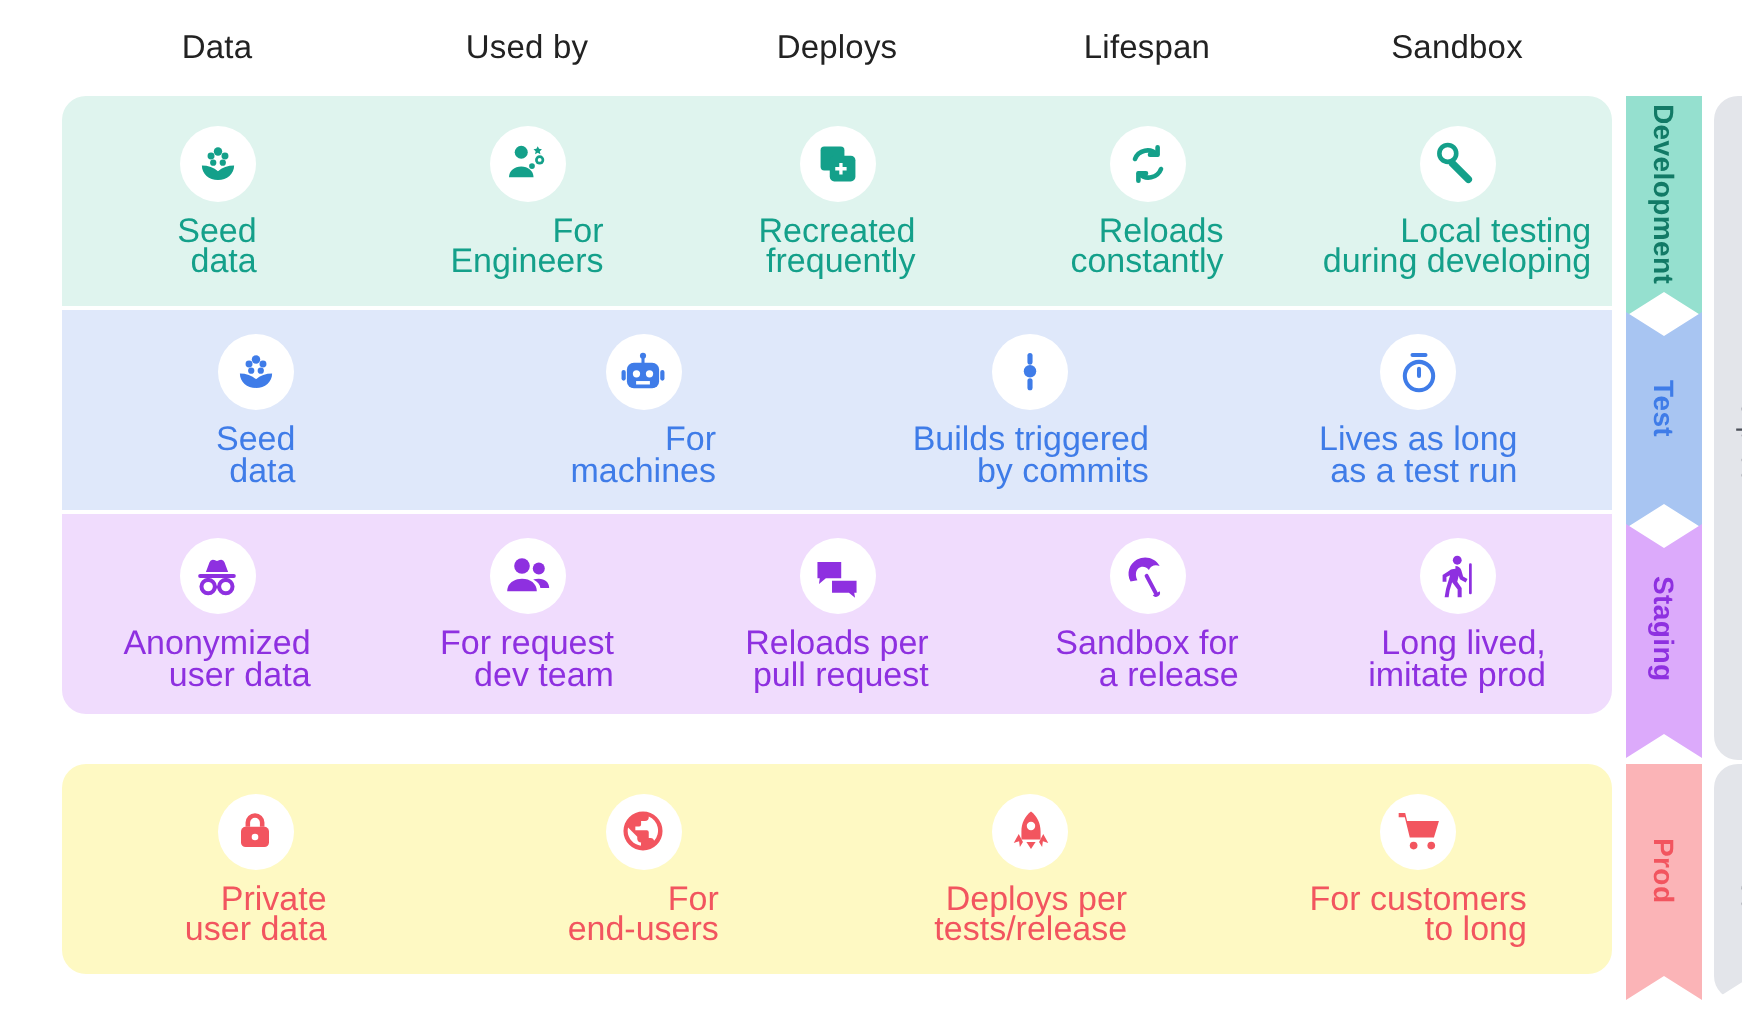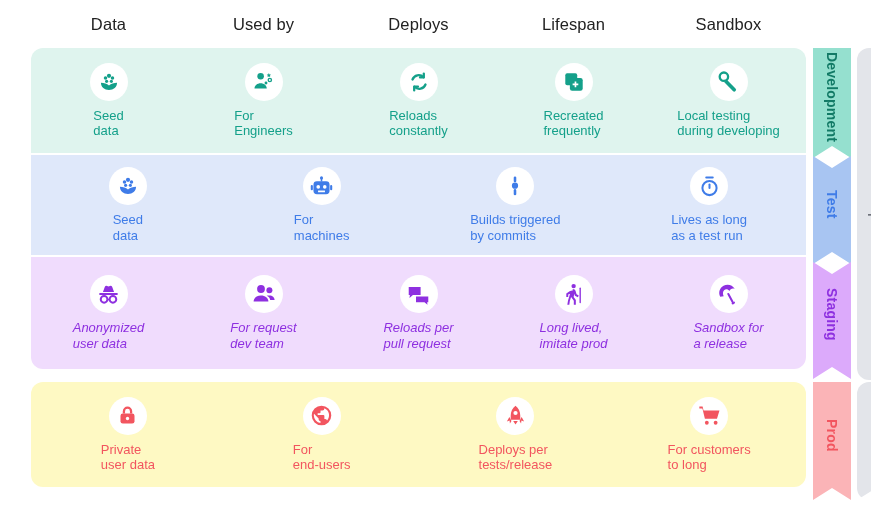--- a/index.html
+++ b/index.html
@@ -16,32 +16,32 @@
   .headers{position:absolute;left:7px;top:0;width:775px;height:48px;display:flex;}
   .headers .hcell{flex:1;display:flex;align-items:center;justify-content:center;}
   .hcell span{
     font-size:16.5px;color:#222222;letter-spacing:.1px;
   }
 
   
   .panel{position:absolute;left:7px;width:775px;display:flex;align-items:center;}
   .panel.dev    {top:48px; height:105px;background:#dff4ee;border-radius:12px 12px 0 0;}
   .panel.test   {top:155px;height:100px;background:#dfe8fa;}
-  .panel.staging{top:257px;height:112px;background:#f0dcfd;border-radius:0 0 12px 12px;font-style:italic;}
+  .panel.staging{top:257px;height:100px;background:#f0dcfd;border-radius:0 0 12px 12px;}
   .panel.prod   {top:382px;height:105px;background:#fef9c3;border-radius:12px;}
 
   .cell{flex:1;display:flex;flex-direction:column;align-items:center;justify-content:center;gap:7px;}
   .iconwrap{
     width:38px;height:38px;border-radius:50%;background:#ffffff;
     display:flex;align-items:center;justify-content:center;
     box-shadow:0 0 0 0 rgba(0,0,0,0);
   }
   .iconwrap svg{display:block;}
   .cell .label{
-    font-size:13px;line-height:15.5px;text-align:left;white-space:pre-line;
+    font-size:17px;line-height:15.5px;text-align:right;white-space:pre-line;
   }
   .dev    .label{color:#14a08a;}
   .test   .label{color:#3f7ce8;}
   .staging .label{color:#8e30e0;}
   .prod   .label{color:#f2555f;}
 
   
   .arrowcol{position:absolute;left:789px;width:38px;}
   .arrow{position:absolute;left:0;width:38px;display:flex;align-items:center;justify-content:center;}
   .arrow .vtext{
@@ -120,41 +120,41 @@
             <circle cx="18.6" cy="10.4" r="1" fill="#ffffff"></circle>
           <circle cx="14.6" cy="13.6" r="1.5"></circle>
         </svg>
       </div>
       <div class="label">For
 Engineers</div>
     </div>
 
     <div class="cell">
       <div class="iconwrap">
+        <svg width="22" height="22" viewBox="0 0 24 24" fill="#14a08a">
+          <rect x="2.5" y="2.5" width="13" height="13" rx="2"></rect>
+          <rect x="7.5" y="7.5" width="14" height="14" rx="2.5"></rect>
+          <path d="M14.5 11.5h-1.8v2.2h-2.2v1.8h2.2v2.2h1.8v-2.2h2.2v-1.8h-2.2z" fill="#ffffff"></path>
+        </svg>
+      </div>
+      <div class="label">Recreated
+frequently</div>
+    </div>
+
+    <div class="cell">
+      <div class="iconwrap">
         <svg width="24" height="24" viewBox="0 0 24 24" fill="none" stroke="#14a08a" stroke-width="2.3" stroke-linecap="round">
           <path d="M5.5 9.5a6.6 6.6 0 0 1 11-2.2"></path>
           <path d="M18.5 14.5a6.6 6.6 0 0 1-11 2.2"></path>
           <path d="M16.8 3.6v3.8h-3.8" stroke-linejoin="round"></path>
           <path d="M7.2 20.4v-3.8h3.8" stroke-linejoin="round"></path>
         </svg>
       </div>
       <div class="label">Reloads
 constantly</div>
-    </div>
-
-    <div class="cell">
-      <div class="iconwrap">
-        <svg width="22" height="22" viewBox="0 0 24 24" fill="#14a08a">
-          <rect x="2.5" y="2.5" width="13" height="13" rx="2"></rect>
-          <rect x="7.5" y="7.5" width="14" height="14" rx="2.5"></rect>
-          <path d="M14.5 11.5h-1.8v2.2h-2.2v1.8h2.2v2.2h1.8v-2.2h2.2v-1.8h-2.2z" fill="#ffffff"></path>
-        </svg>
-      </div>
-      <div class="label">Recreated
-frequently</div>
     </div>
 
     <div class="cell">
       <div class="iconwrap">
         <svg width="23" height="23" viewBox="0 0 24 24" fill="#14a08a">
           <path d="M9.6 2.4a6 6 0 0 0-5.2 8.9l-1.8 1.8 3.5 3.5 1.8-1.8A6 6 0 0 0 16.4 7h-3.3l-2-2V2.6a6 6 0 0 0-1.5-.2z" opacity="0"></path>
           <circle cx="7.2" cy="7" r="4.4" fill="none" stroke="#14a08a" stroke-width="2.4"></circle>
           <path d="M10.3 10.2l9 9a1.9 1.9 0 0 1-2.7 2.7l-9-9z"></path>
         </svg>
       </div>
@@ -258,40 +258,40 @@
           <path d="M1.8 4.2h12.4v8.4H6.2L2.6 15.6l.4-3h-1.2z"></path>
           <path d="M9.4 14h12.8v6.2h-1.2l.4 2.6-3.2-2.6H9.4z"></path>
         </svg>
       </div>
       <div class="label">Reloads per
 pull request</div>
     </div>
 
     <div class="cell">
       <div class="iconwrap">
+        <svg width="23" height="23" viewBox="0 0 24 24" fill="#8e30e0">
+          <path d="M3.4 14.4C1.2 10.2 2.6 5.2 6.8 2.9s9.4-.9 11.8 3.3c-2.6-1-4.8.1-5.6 2.1-1.6-2-4-2.2-5.6-.7-1.6 1.5-1.4 4.3-.4 6.1z"></path>
+          <rect x="13.2" y="9.8" width="2.1" height="12.2" rx="1" transform="rotate(-28 14.2 16)"></rect>
+          <path d="M18.6 19.4a2.1 2.1 0 0 1-3.6 2.1z"></path>
+        </svg>
+      </div>
+      <div class="label">Sandbox for
+a release</div>
+    </div>
+
+    <div class="cell">
+      <div class="iconwrap">
         <svg width="22" height="22" viewBox="0 0 24 24" fill="#8e30e0">
           <circle cx="11.6" cy="3.4" r="2.4"></circle>
           <path d="M10.6 6.6c1.6 0 2.8.9 3.2 2.3l1 3.4 2.4 1.4-1 1.9-3.2-1.8-.6-2-.8 3.4 2.4 3.4v5h-2.2v-4.2l-3-4-1.4 4.6-.5 3.6H4.7l.8-4.6 2.2-7.4-2 1v2.6H3.6v-3.8l3.6-2.3c.9-.6 2-1 3.4-1z"></path>
           <rect x="18" y="5" width="1.5" height="17" rx=".7"></rect>
         </svg>
       </div>
       <div class="label">Long lived,
 imitate prod</div>
-    </div>
-
-    <div class="cell">
-      <div class="iconwrap">
-        <svg width="23" height="23" viewBox="0 0 24 24" fill="#8e30e0">
-          <path d="M3.4 14.4C1.2 10.2 2.6 5.2 6.8 2.9s9.4-.9 11.8 3.3c-2.6-1-4.8.1-5.6 2.1-1.6-2-4-2.2-5.6-.7-1.6 1.5-1.4 4.3-.4 6.1z"></path>
-          <rect x="13.2" y="9.8" width="2.1" height="12.2" rx="1" transform="rotate(-28 14.2 16)"></rect>
-          <path d="M18.6 19.4a2.1 2.1 0 0 1-3.6 2.1z"></path>
-        </svg>
-      </div>
-      <div class="label">Sandbox for
-a release</div>
     </div>
   </div>
 
   <div class="panel prod">
 
     <div class="cell">
       <div class="iconwrap">
         <svg width="21" height="21" viewBox="0 0 24 24" fill="#f2555f">
           <path d="M6.6 9.6V7.2a5.4 5.4 0 0 1 10.8 0v2.4h-2.6V7.2a2.8 2.8 0 0 0-5.6 0v2.4z"></path>
           <rect x="4" y="9.6" width="16" height="11.6" rx="2.6"></rect>

